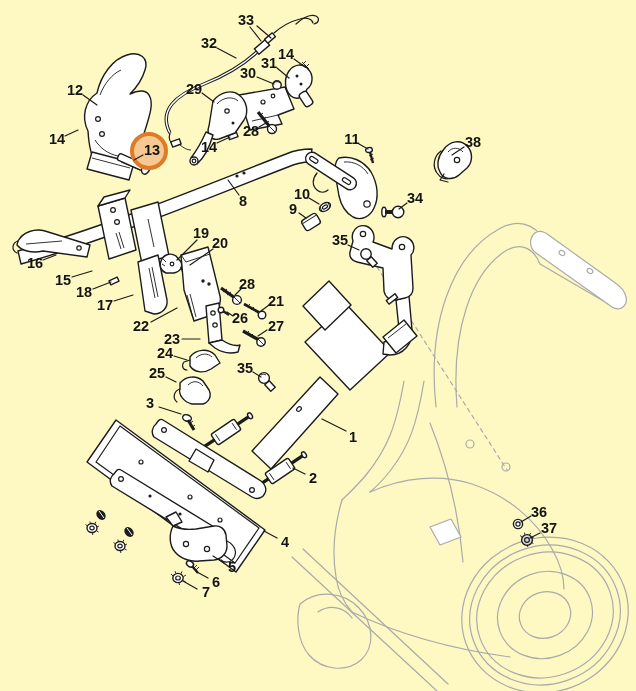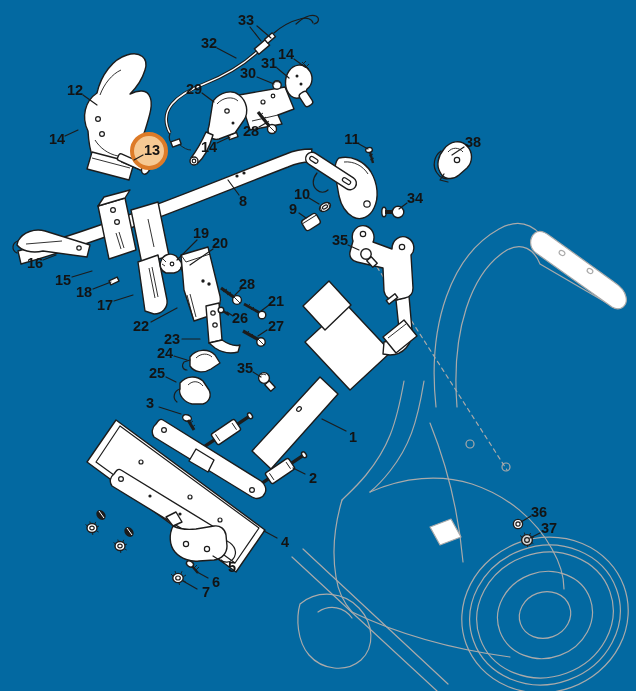--- a/index.html
+++ b/index.html
@@ -1,16 +1,16 @@
 <!DOCTYPE html>
 <html><head>
 <meta charset="utf-8">
 <style>
   html,body{margin:0;padding:0;background:#ffffff;}
-  .stage{position:relative;width:636px;height:691px;background:#0369a1;overflow:hidden;}
+  .stage{position:relative;width:636px;height:691px;background:#fef9c3;overflow:hidden;}
   svg{display:block;}
   .p  {fill:#ffffff;stroke:#1c1c1c;stroke-width:1.4;stroke-linejoin:round;stroke-linecap:round;}
   .ln {fill:none;stroke:#1c1c1c;stroke-width:1.2;stroke-linejoin:round;stroke-linecap:round;}
   .thin{fill:none;stroke:#1c1c1c;stroke-width:0.9;}
   .dk {fill:#1c1c1c;stroke:none;}
   .ghost{fill:none;stroke:#aaaaaa;stroke-width:1.2;stroke-linejoin:round;stroke-linecap:round;}
   .ghostf{fill:#ffffff;stroke:#aaaaaa;stroke-width:1.2;stroke-linejoin:round;}
   .lbl{font-family:"Liberation Sans",sans-serif;font-weight:bold;font-size:14.5px;fill:#131313;}
   .leader{fill:none;stroke:#1c1c1c;stroke-width:1.2;stroke-linecap:round;}
 </style>

